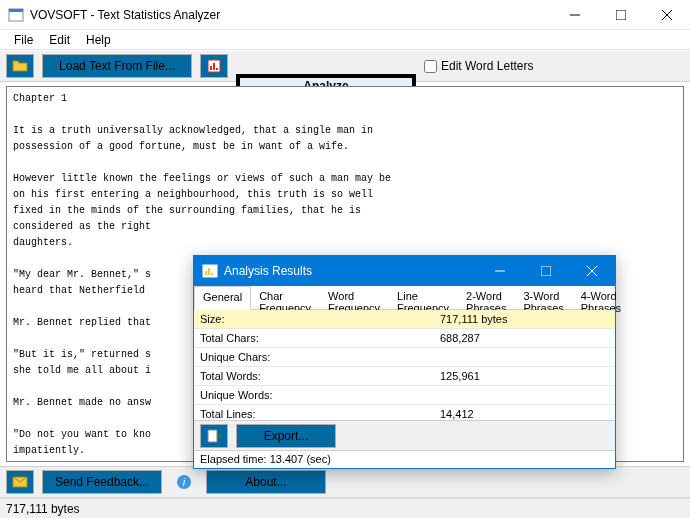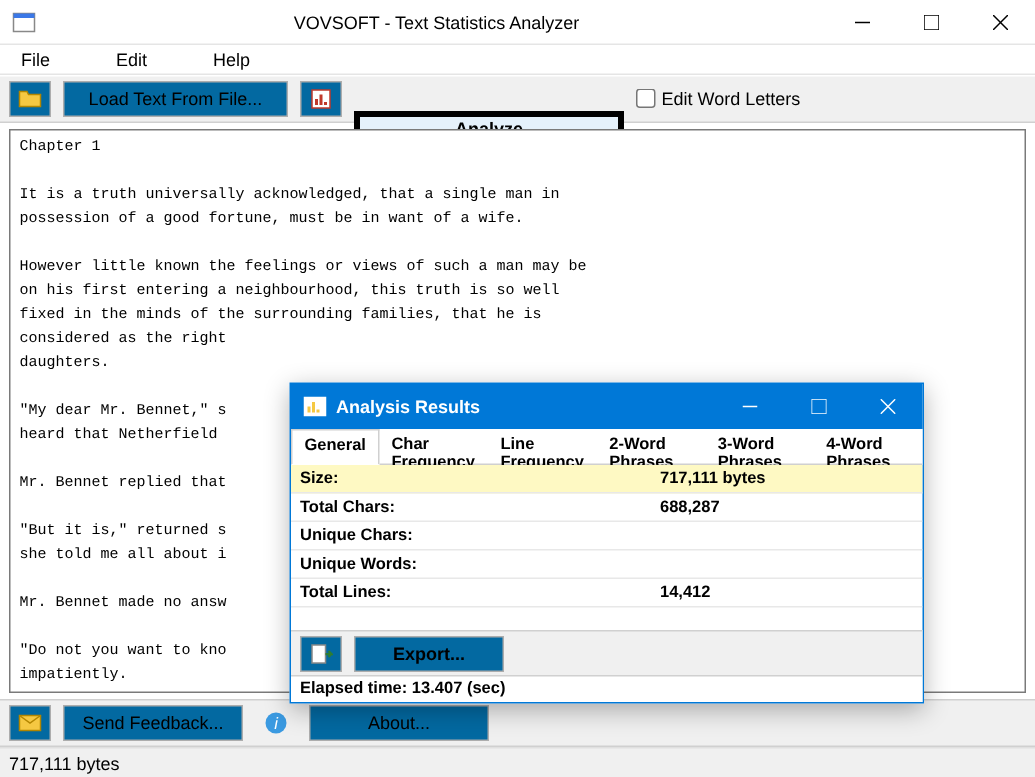--- a/index.html
+++ b/index.html
@@ -1,48 +1,48 @@
 <!DOCTYPE html>
 <html><head>
 <meta charset="utf-8">
 <style>
 * { box-sizing: border-box; margin: 0; padding: 0; font-family: "Segoe UI", Tahoma, sans-serif; }
 body { width: 690px; height: 518px; background: #fff; overflow: hidden; font-size: 12px; color: #000; }
 
 
 .titlebar { height: 30px; background: #fff; display: flex; align-items: center; padding: 0 0 0 8px; border-bottom: 1px solid #e5e5e5; }
 .titlebar .app-icon { width: 16px; height: 16px; margin-right: 6px; }
-.titlebar .title { flex: 1; font-size: 12px; color: #000; text-align: center; }
+.titlebar .title { flex: 1; font-size: 12px; color: #000; }
 .titlebar .winbtn { width: 46px; height: 30px; display: flex; align-items: center; justify-content: center; color: #000; }
 .titlebar .winbtn svg { width: 10px; height: 10px; }
 
 
-.menubar { height: 20px; display: flex; align-items: center; padding: 0 6px; border-bottom: 1px solid #e5e5e5; gap: 28px; }
+.menubar { height: 20px; display: flex; align-items: center; padding: 0 6px; border-bottom: 1px solid #e5e5e5; }
 .menubar .mitem { padding: 2px 8px; font-size: 12px; }
 
 
 .toolbar { height: 32px; background: #f0f0f0; border-top: 1px solid #fff; border-bottom: 1px solid #d0d0d0; display: flex; align-items: center; padding: 3px 6px; gap: 8px; }
 .btn { height: 24px; border: 1px solid #adadad; background: #0369a1; font-size: 12px; display: flex; align-items: center; justify-content: center; cursor: default; }
 .btn.icon-only { width: 28px; }
 .btn.wide { width: 150px; }
 .btn.analyze { width: 180px; font-weight: bold; border: 4px solid #000000; background: #e5f1fb; margin-top: 40px; }
-.chkrow { display: flex; align-items: flex-start; gap: 4px; font-size: 12px; }
+.chkrow { display: flex; align-items: flex-end; gap: 4px; font-size: 12px; }
 .chkrow input { width: 13px; height: 13px; }
 
 
 .textarea { position: absolute; top: 86px; left: 6px; right: 6px; bottom: 56px; border: 1px solid #7a7a7a; padding: 4px 6px; font-family: "Courier New", monospace; font-size: 10px; line-height: 16px; white-space: pre-wrap; overflow: hidden; background: #fff; }
 
 
 .bottombar { position: absolute; bottom: 20px; left: 0; right: 0; height: 32px; background: #f0f0f0; border-top: 1px solid #d0d0d0; border-bottom: 1px solid #d0d0d0; display: flex; align-items: flex-end; padding: 3px 6px; gap: 8px; }
 
 
 .statusbar { position: absolute; bottom: 0; left: 0; right: 0; height: 20px; background: #f0f0f0; display: flex; align-items: center; padding: 0 6px; font-size: 12px; border-top: 1px solid #e0e0e0;}
 
 
-.child { position: absolute; top: 255px; left: 193px; width: 423px; height: 214px; background: #fff; box-shadow: 0 4px 16px rgba(0,0,0,0.3); border: 1px solid #0078d7; display: flex; flex-direction: column; font-weight: bold; }
+.child { position: absolute; top: 255px; left: 193px; width: 423px; height: 214px; background: #fff; box-shadow: 0 4px 16px rgba(0,0,0,0.3); border: 1px solid #0078d7; display: flex; flex-direction: column; }
 .child .ctitle { height: 30px; background: #0078d7; color: #fff; display: flex; align-items: center; padding: 0 0 0 8px; }
 .child .ctitle .cicon { width: 16px; height: 16px; margin-right: 6px; }
 .child .ctitle .ctext { flex: 1; font-size: 12px; }
 .child .ctitle .cbtn { width: 46px; height: 30px; display: flex; align-items: center; justify-content: center; }
 .child .ctitle .cbtn.close { background: transparent; }
 
 .tabs { height: 24px; display: flex; border-bottom: 1px solid #d0d0d0; background: #fff; }
 .tab { padding: 4px 8px; font-size: 11px; border-right: 1px solid transparent; }
 .tab.active { border: 1px solid #d0d0d0; border-bottom: 1px solid #fff; margin-bottom: -1px; background: #fff; }
 
@@ -196,36 +196,41 @@
     <div class="cbtn close">
         <svg viewBox="0 0 10 10" width="10" height="10">
           <line x1="0" y1="0" x2="10" y2="10" stroke="#fff"></line>
           <line x1="10" y1="0" x2="0" y2="10" stroke="#fff"></line>
         </svg>
       </div>
   </div>
   <div class="tabs">
     <div class="tab active">General</div>
     <div class="tab">Char Frequency</div>
+    <div class="tab">Word Frequency</div>
     <div class="tab">Line Frequency</div>
     <div class="tab">2-Word Phrases</div>
     <div class="tab">3-Word Phrases</div>
     <div class="tab">4-Word Phrases</div>
   </div>
   <div class="grid">
     <div class="row sel">
         <span class="k">Size:</span>
         <span class="v">717,111 bytes</span>
       </div>
     <div class="row">
         <span class="k">Total Chars:</span>
         <span class="v">688,287</span>
       </div>
     <div class="row">
         <span class="k">Unique Chars:</span>
+      </div>
+    <div class="row">
+        <span class="k">Total Words:</span>
+        <span class="v">125,961</span>
       </div>
     <div class="row">
         <span class="k">Unique Words:</span>
       </div>
     <div class="row">
         <span class="k">Total Lines:</span>
         <span class="v">14,412</span>
       </div>
 
   </div>

